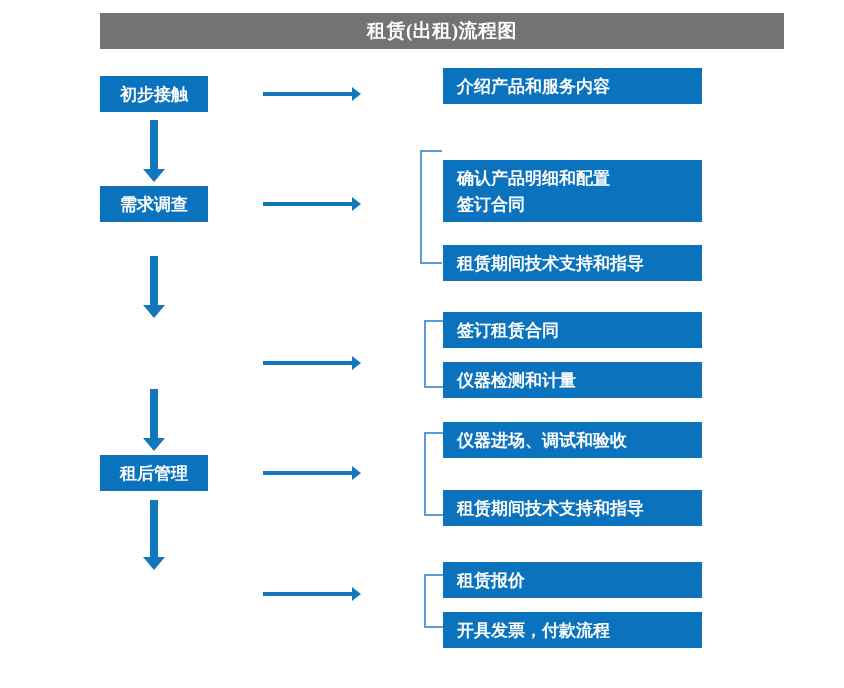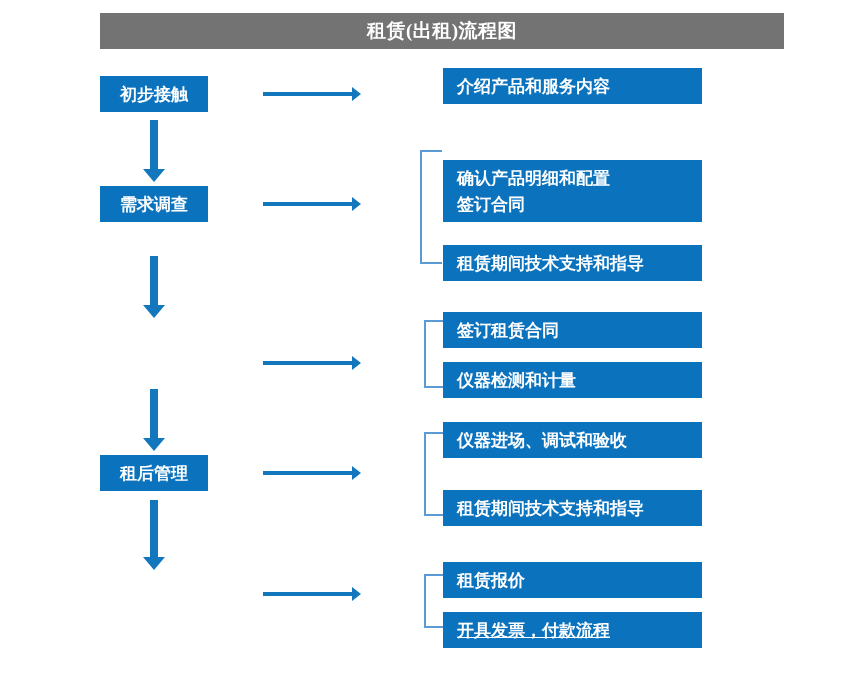--- a/index.html
+++ b/index.html
@@ -201,15 +201,15 @@
   <div class="detail-box" style="top:312px;">签订租赁合同</div>
 
   <div class="detail-box" style="top:362px;">仪器检测和计量</div>
 
   <div class="detail-box" style="top:422px;">仪器进场、调试和验收</div>
 
   <div class="detail-box" style="top:490px;">租赁期间技术支持和指导</div>
 
   <div class="detail-box" style="top:562px;">租赁报价</div>
 
-  <div class="detail-box" style="top:612px;text-decoration:underline;">开具发票，付款流程</div>
+  <div class="detail-box" style="top:612px;">开具发票，付款流程</div>
 
 </div>
 
 </body></html>

